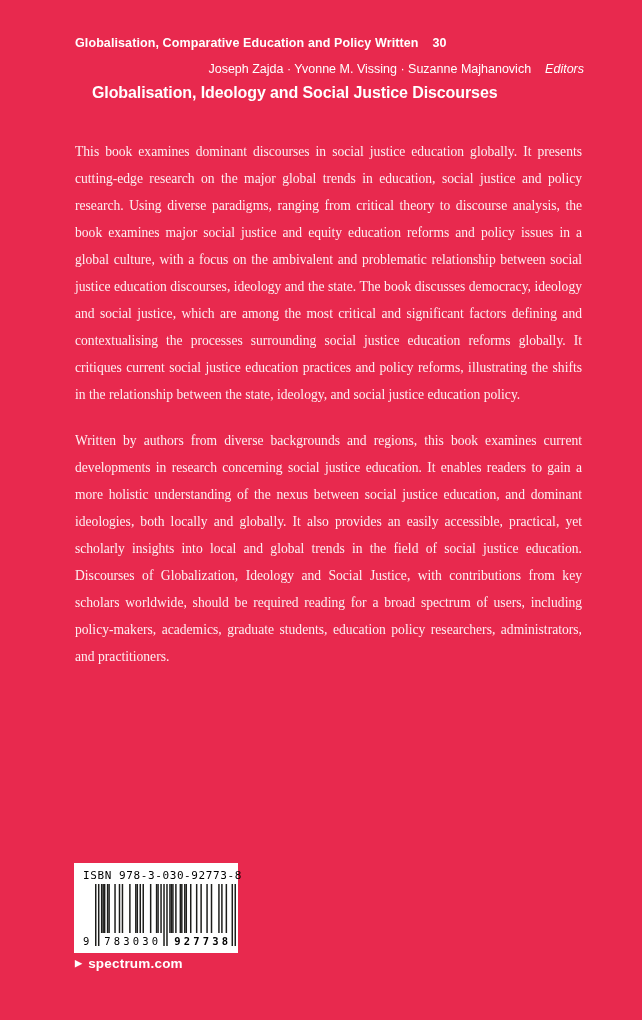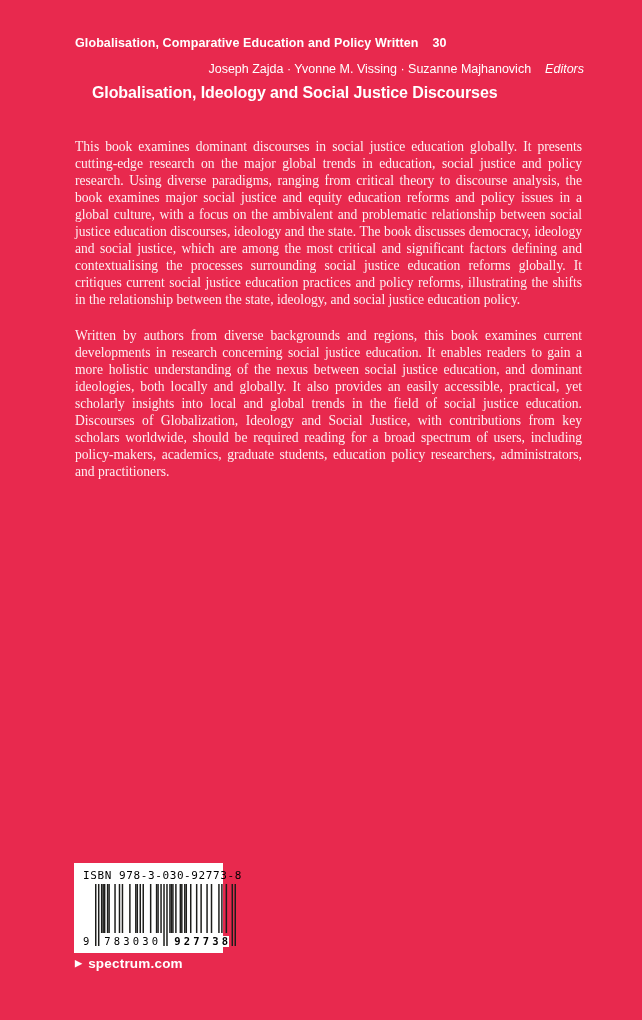--- a/index.html
+++ b/index.html
@@ -33,27 +33,27 @@
   .book-title{
     position:absolute;left:92px;right:58px;top:84px;margin:0;
     color:var(--heading);font-weight:bold;font-size:16px;letter-spacing:-.1px;
     white-space:nowrap;
   }
   
   .blurb{
     position:absolute;left:75px;right:60px;top:138px;
     color:var(--body-text);
     font-family:"Liberation Serif",serif;
-    font-size:13.6px;line-height:17px;
+    font-size:13.6px;line-height:27px;
     text-align:justify;
   }
   .blurb p{margin:0 0 18.8px 0;}
   
   .barcode-box{
-    position:absolute;left:74px;top:863px;width:149px;height:90px;
+    position:absolute;left:74px;top:863px;width:164px;height:90px;
     background:var(--barcode-bg);
     box-sizing:border-box;
     padding:6px 9px 4px 9px;
   }
   .isbn-line{
     font-family:"DejaVu Sans Mono",monospace;
     font-size:11px;letter-spacing:.6px;
     color:#000;text-align:center;white-space:nowrap;
   }
   .bars-area{position:relative;height:62px;margin-top:2px;}

